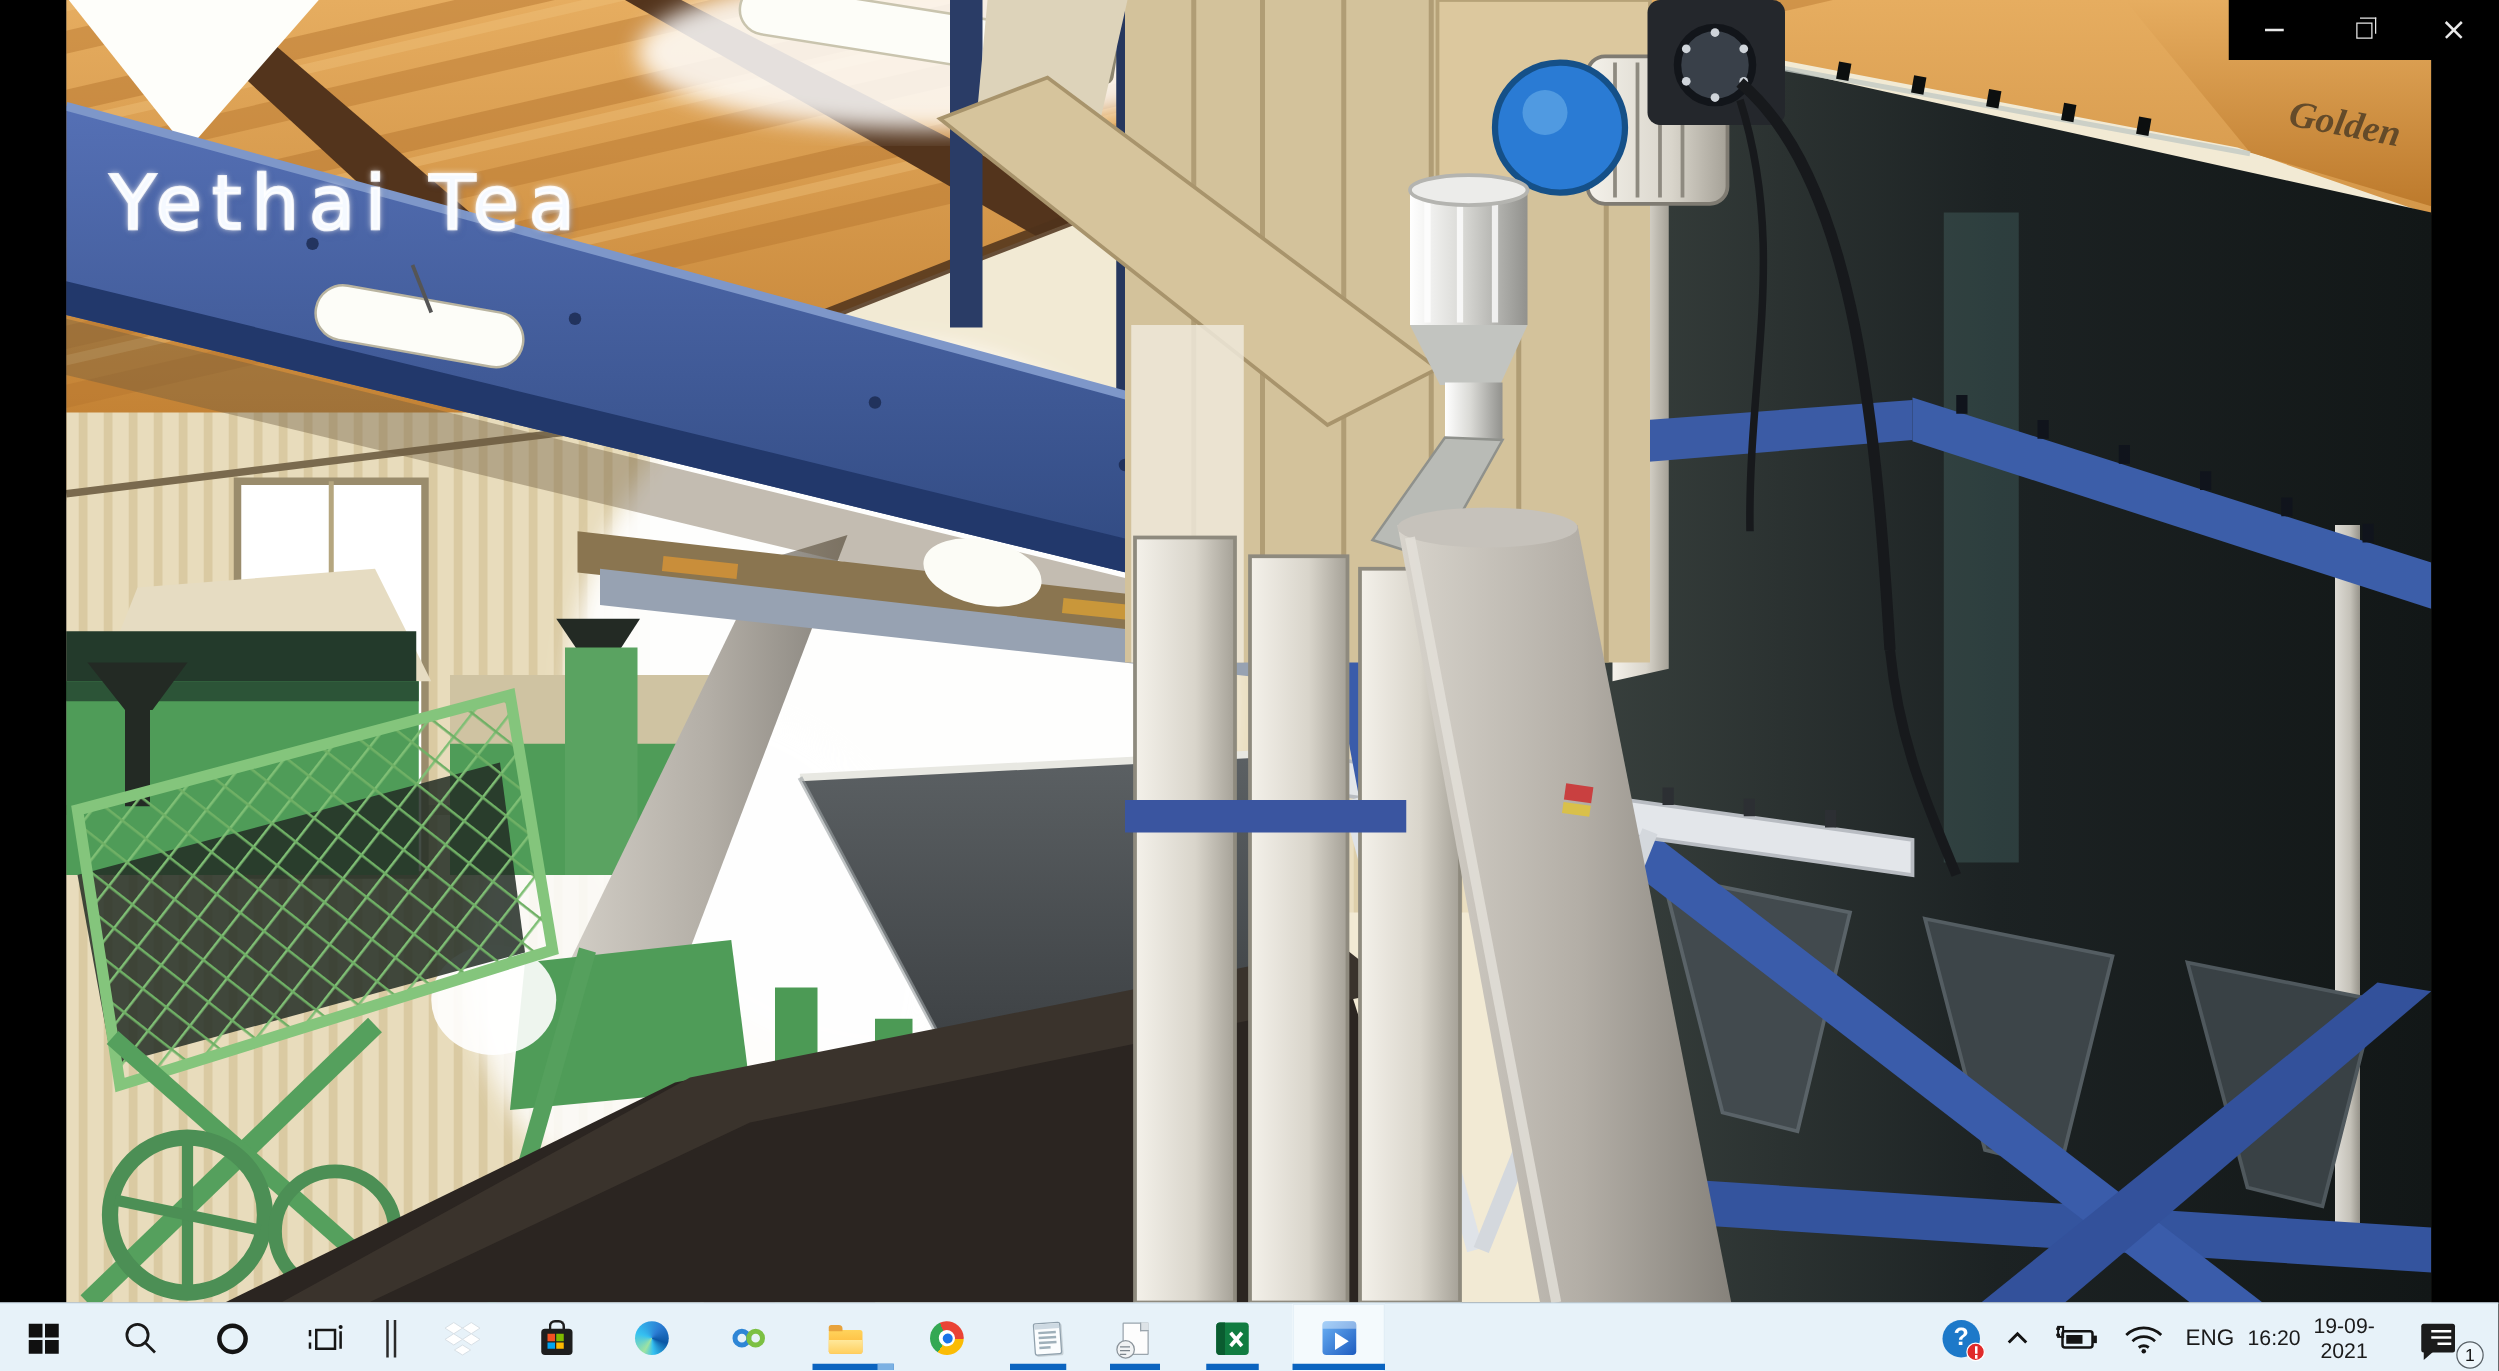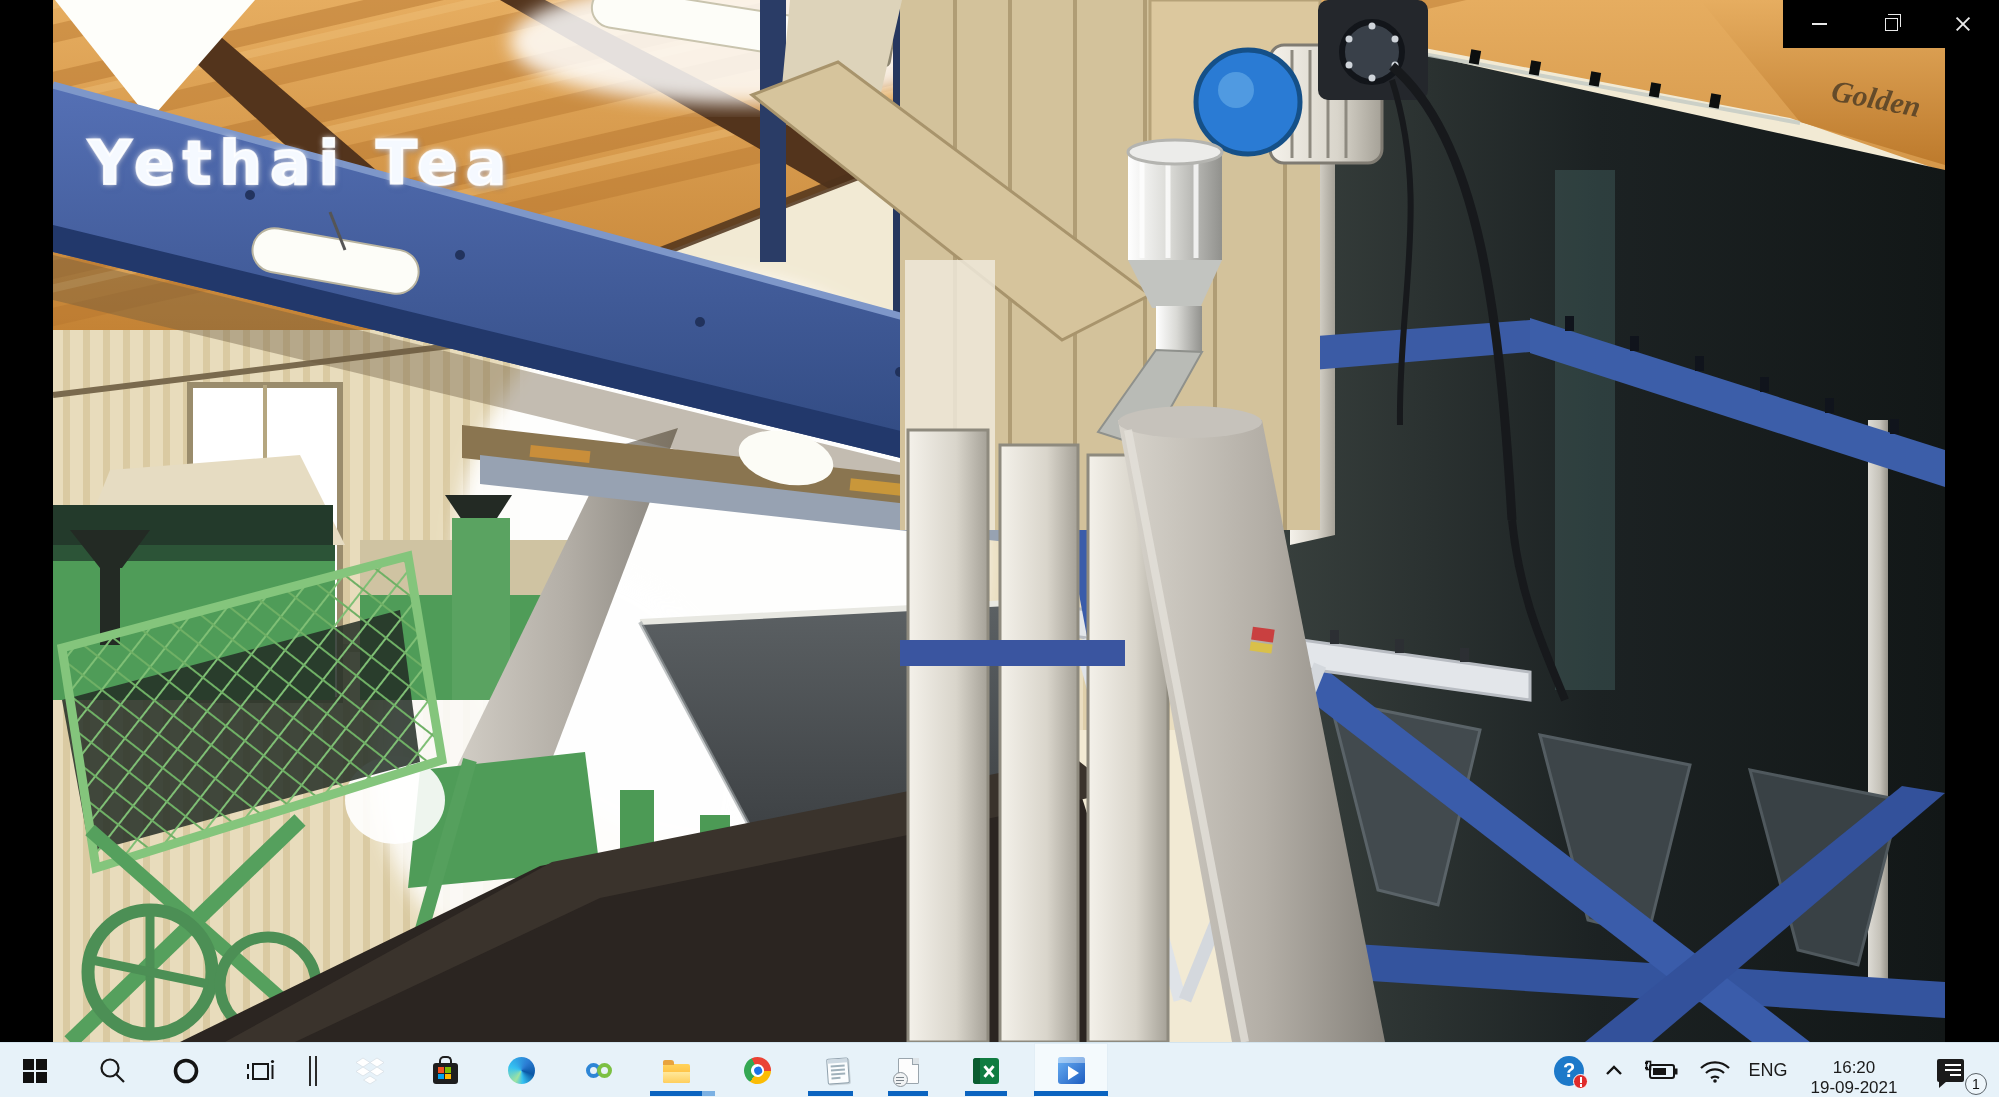--- a/index.html
+++ b/index.html
@@ -3,21 +3,21 @@
 <meta charset="utf-8">
 <style>
   html,body{margin:0;padding:0;background:#000;}
   *{box-sizing:border-box;}
   .screen{position:relative;width:1999px;height:1097px;overflow:hidden;
           font-family:"Liberation Sans",sans-serif;background:#000;}
   
   .stage{position:absolute;left:0;top:0;width:1999px;height:1042px;background:#000;}
   .stage svg{position:absolute;left:0;top:0;}
   .watermark{position:absolute;left:88px;top:128px;font-family:"DejaVu Sans",sans-serif;
-    font-weight:bold;font-size:60px;letter-spacing:8px;color:rgba(244,248,255,0.92);
+    font-weight:normal;font-size:60px;letter-spacing:8px;color:rgba(244,248,255,0.92);
     text-shadow:0 0 2px #fff,0 0 6px #fff,2px 3px 6px rgba(60,80,140,0.45);
     -webkit-text-stroke:2px rgba(255,255,255,0.85);}
   
   .winctl{position:absolute;left:1783px;top:0;width:216px;height:48px;background:#000;
     display:flex;}
   .winbtn{width:72px;height:48px;display:flex;align-items:center;justify-content:center;}
   .g-min{width:15px;height:2px;background:#e9e9e9;}
   .g-restore{position:relative;width:13px;height:13px;border:1.5px solid #e9e9e9;}
   .g-restore::before{content:"";position:absolute;left:2.5px;top:-5px;width:12px;height:12px;
     border:1.5px solid #e9e9e9;border-left:none;border-bottom:none;}
@@ -98,21 +98,21 @@
   .ic-dropbox svg{display:block;}
   
   .tray-item{position:absolute;top:0;height:55px;display:flex;align-items:center;justify-content:center;}
   .ic-help{position:relative;width:30px;height:30px;border-radius:50%;background:#1d79c9;
     color:#fff;font-weight:bold;font-size:20px;display:flex;align-items:center;justify-content:center;}
   .ic-help .badge{position:absolute;right:-4px;bottom:-3px;width:15px;height:15px;border-radius:50%;
     background:#e02b2b;border:1.5px solid #fff;}
   .ic-help .badge i{position:absolute;left:5.5px;top:2.5px;width:2.5px;height:6px;background:#fff;}
   .ic-help .badge em{position:absolute;left:5.5px;top:9.5px;width:2.5px;height:2.5px;background:#fff;}
   .lang{font-size:18px;color:#1b1b1b;}
-  .clock{flex-direction:column;line-height:20px;font-size:17px;color:#1b1b1b;text-align:center;justify-content:flex-end;}
+  .clock{flex-direction:row;line-height:20px;font-size:17px;color:#1b1b1b;text-align:center;justify-content:flex-end;}
   .notif{position:relative;}
   .notif .bubble{position:relative;width:27px;height:23px;background:#1b1b1b;border-radius:2px;}
   .notif .bubble::after{content:"";position:absolute;left:2px;bottom:-6px;
     border-top:7px solid #1b1b1b;border-right:8px solid transparent;}
   .notif .bubble i{position:absolute;right:3px;height:2px;background:#fff;}
   .notif .bubble i:nth-child(1){top:5px;left:8px;} .notif .bubble i:nth-child(2){top:10px;left:8px;}
   .notif .bubble i:nth-child(3){top:15px;left:13px;}
   .notif .count{position:absolute;right:-9px;bottom:3px;width:22px;height:22px;border-radius:50%;
     background:#eef6fb;border:1.5px solid #5a6268;color:#111;font-size:14px;display:flex;
     align-items:center;justify-content:center;}

